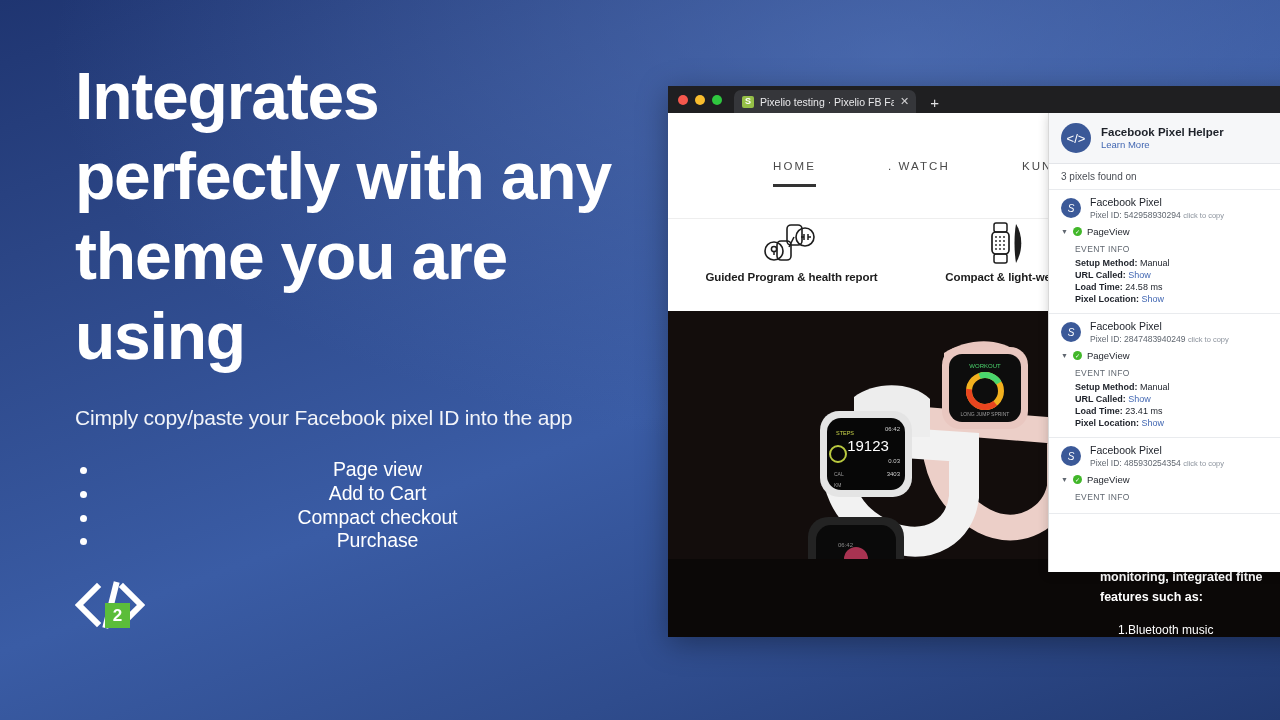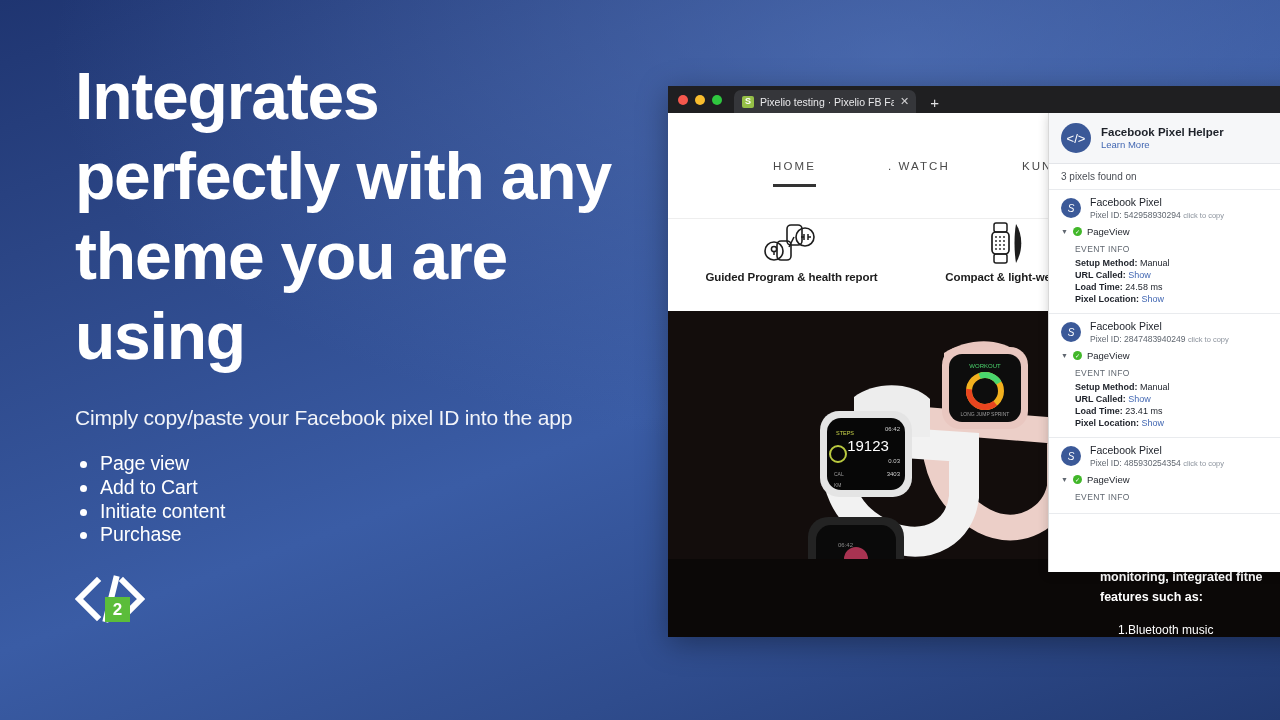--- a/index.html
+++ b/index.html
@@ -23,21 +23,21 @@
     width:560px;
   }
   .subhead {
     color:#f2f4f9;
     font-size:21px;
     line-height:28px;
     margin-top:28px;
     letter-spacing:-0.2px;
     white-space:nowrap;
   }
-  .bullets { list-style:none; margin-top:20px; }
+  .bullets { list-style:none; margin-top:26px;text-align:center; }
   .bullets li {
     color:#ffffff;
     font-size:19.5px;
     line-height:23.8px;
     padding-left:25px;
     position:relative;
     letter-spacing:-0.1px;
   }
   .bullets li::before {
     content:"";
@@ -246,21 +246,21 @@
 </head>
 <body>
 
 <div class="promo">
   <div class="headline">Integrates perfectly with any theme you are using</div>
   <div class="subhead">Cimply copy/paste your Facebook pixel ID into the app</div>
 
   <ul class="bullets">
     <li>Page view</li>
     <li>Add to Cart</li>
-    <li>Initiate content</li>
+    <li>Compact checkout</li>
     <li>Purchase</li>
   </ul>
 
   <div class="logo">
     <svg width="70" height="48" viewBox="0 0 70 48">
       <path d="M22 6 L4 24 L22 42" fill="none" stroke="#ffffff" stroke-width="6" stroke-linecap="square"></path>
       <path d="M31 44 L41 4" fill="none" stroke="#ffffff" stroke-width="6" stroke-linecap="square"></path>
       <path d="M48 6 L66 24 L48 42" fill="none" stroke="#ffffff" stroke-width="6" stroke-linecap="square"></path>
     </svg>
     <div class="logo-badge">2</div>

